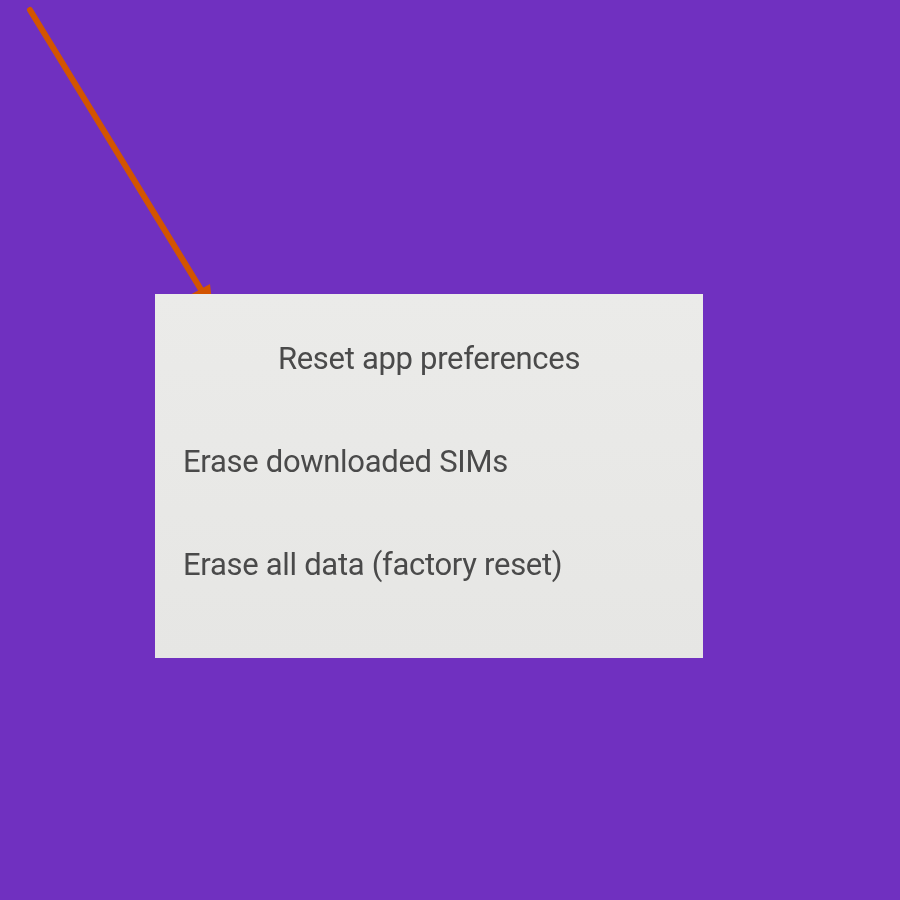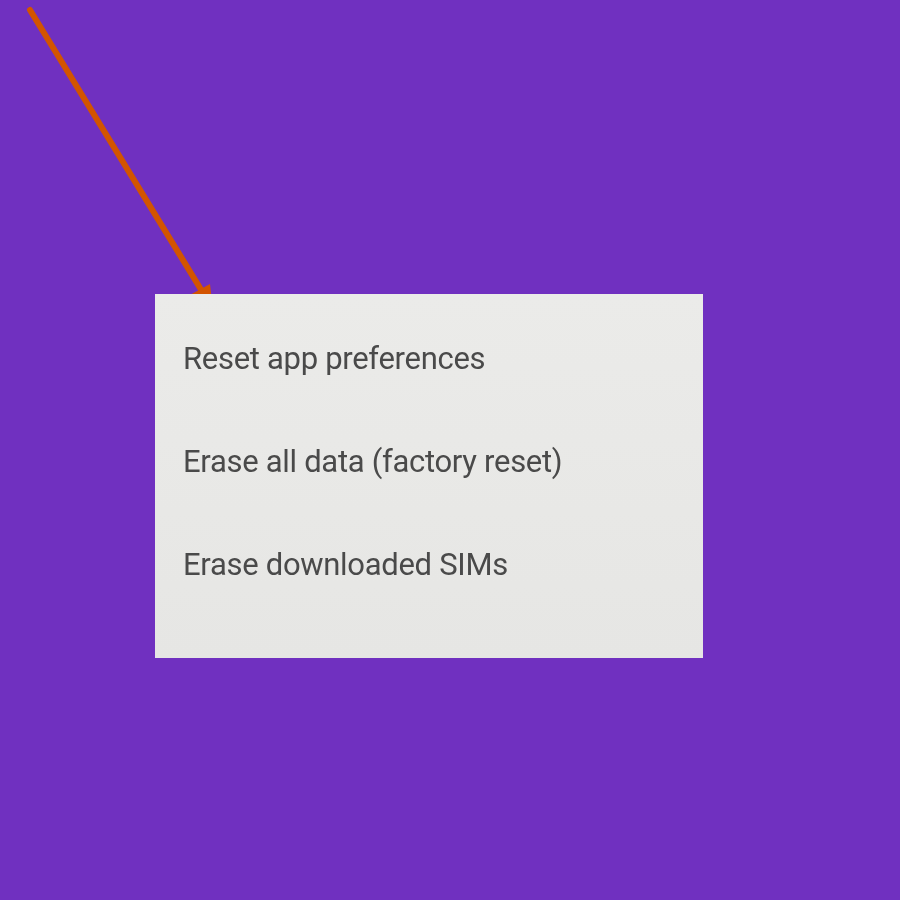--- a/index.html
+++ b/index.html
@@ -28,20 +28,21 @@
       font-size: 31px;
       color: #4a4a4a;
       font-weight: 400;
       letter-spacing: -0.3px;
       padding: 18px 0;
       margin-bottom: 30px;
       cursor: pointer;
     }
     .setting-item:first-child {
       padding-top: 8px;
+      text-align: center;
     }
     .arrow-container {
       position: absolute;
       left: 18px;
       top: 6px;
       width: 230px;
       height: 320px;
       pointer-events: none;
     }
     .arrow-svg {
@@ -57,18 +58,18 @@
     <line x1="12" y1="4" x2="190" y2="295" stroke="#d35400" stroke-width="6" stroke-linecap="round"></line>
     <polygon points="195,306 170,290 192,278" fill="#d35400"></polygon>
   </svg>
 </div>
 
 <div class="settings-panel">
   <div class="setting-item">
     <span>Reset app preferences</span>
   </div>
   <div class="setting-item">
-    <span>Erase all data (factory reset)</span>
+    <span>Erase downloaded SIMs</span>
   </div>
   <div class="setting-item">
-    <span>Erase downloaded SIMs</span>
+    <span>Erase all data (factory reset)</span>
   </div>
 </div>
 
 </body></html>

